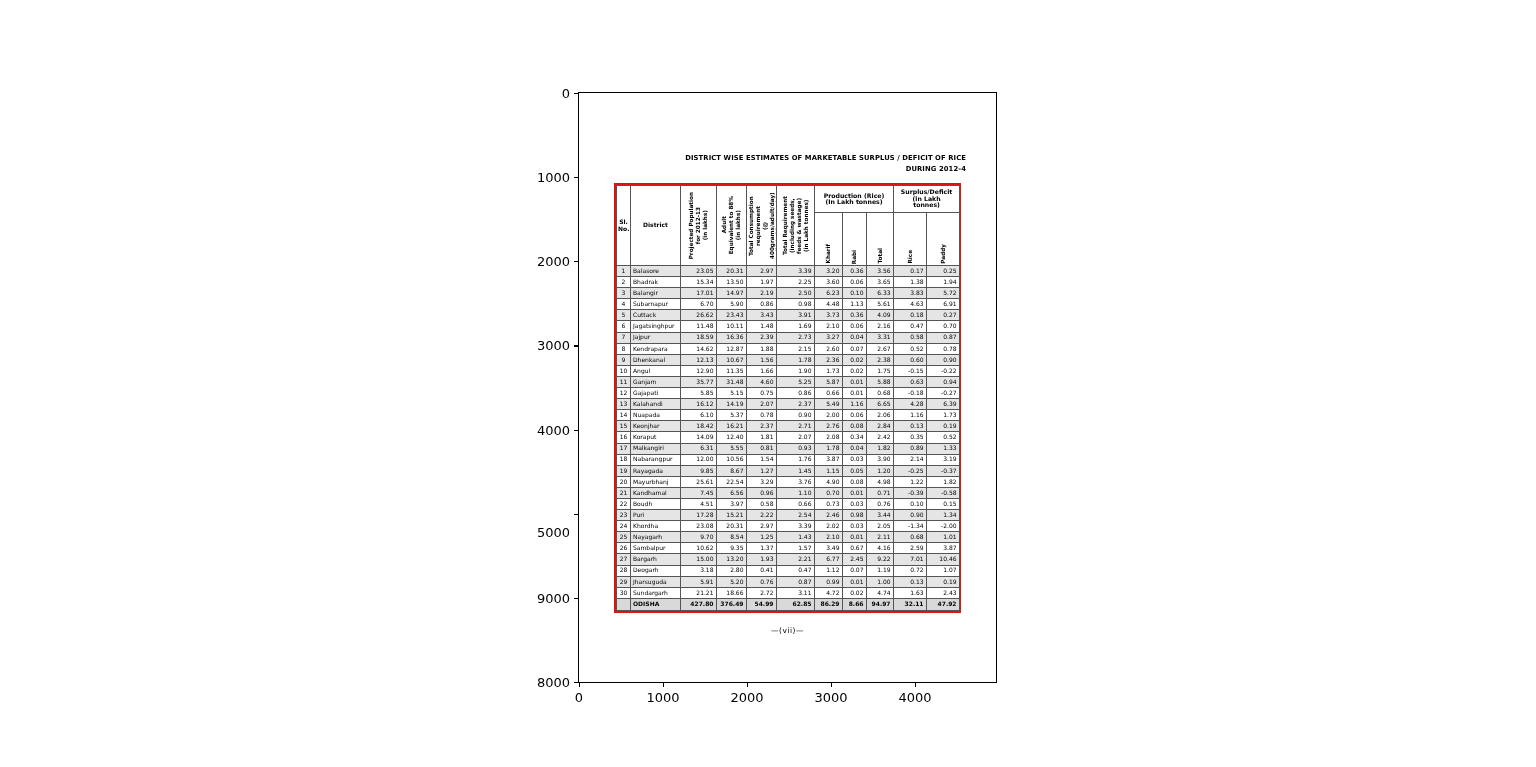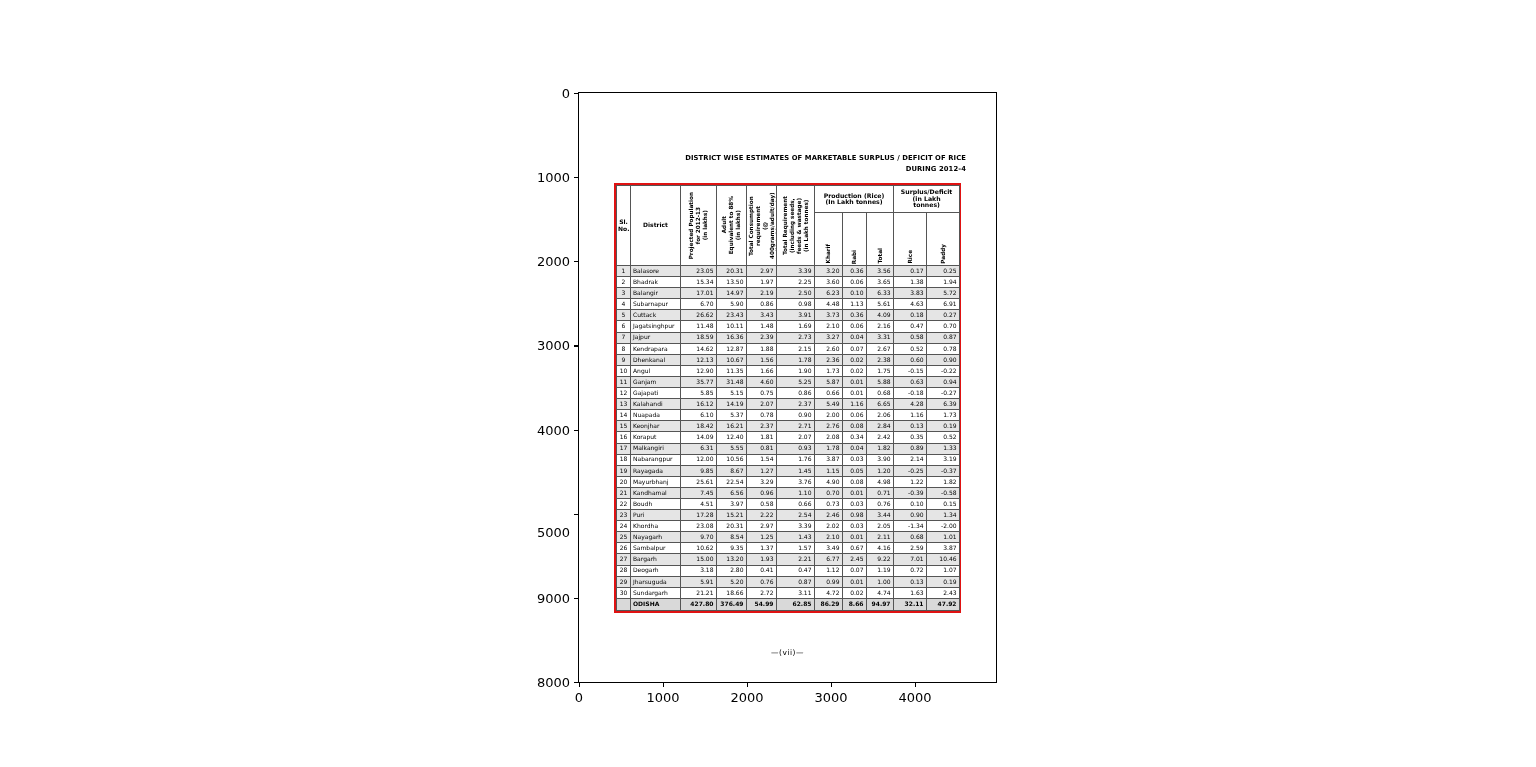--- a/index.html
+++ b/index.html
@@ -32,21 +32,21 @@
   tbody td{height:11.1px;}
   tbody td.c-num{text-align:right;padding-right:2.5px;}
   tbody td.c-sl{text-align:center;}
   tbody td.c-dist{text-align:left;padding-left:2px;}
   tbody tr.odd td{background:#e5e5e5;}
   tbody tr.even td{background:#fff;}
   tbody tr.heavy td{border-top-width:1.5px;border-top-color:#222;}
   tbody tr.total-row td{background:#d9d9d9;font-weight:bold;height:12.5px;
         border-top-width:1.5px;border-top-color:#222;}
   th.gleft,td.gleft{border-left-width:1.2px;border-left-color:#111;}
-  .page-mark{position:absolute;left:35px;top:555px;width:347px;text-align:center;
+  .page-mark{position:absolute;left:35px;top:533px;width:347px;text-align:center;
         font-size:7.5px;letter-spacing:.5px;}
 </style>
 </head>
 <body>
 
 <div class="axes">
 
   <div class="scan-title">
     <span>DISTRICT WISE ESTIMATES OF MARKETABLE SURPLUS / DEFICIT OF RICE</span><br>
     <span>DURING 2012-4</span>

